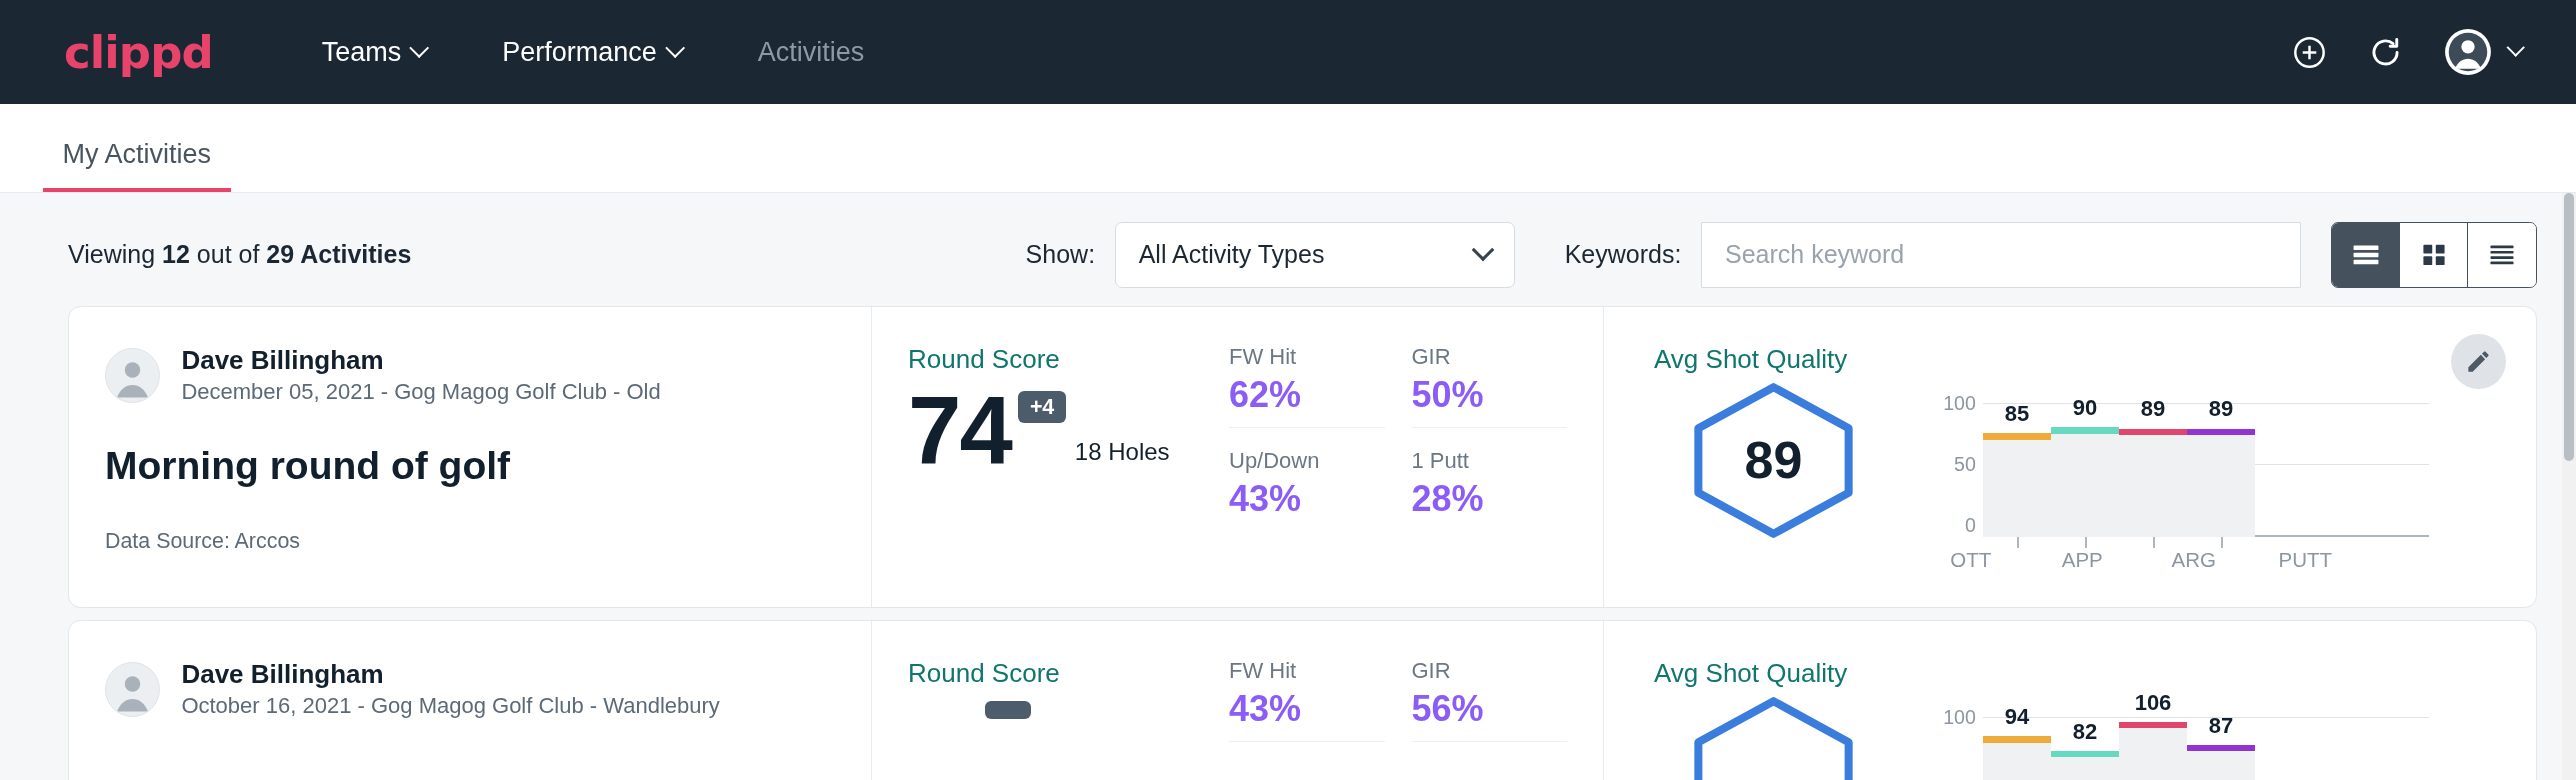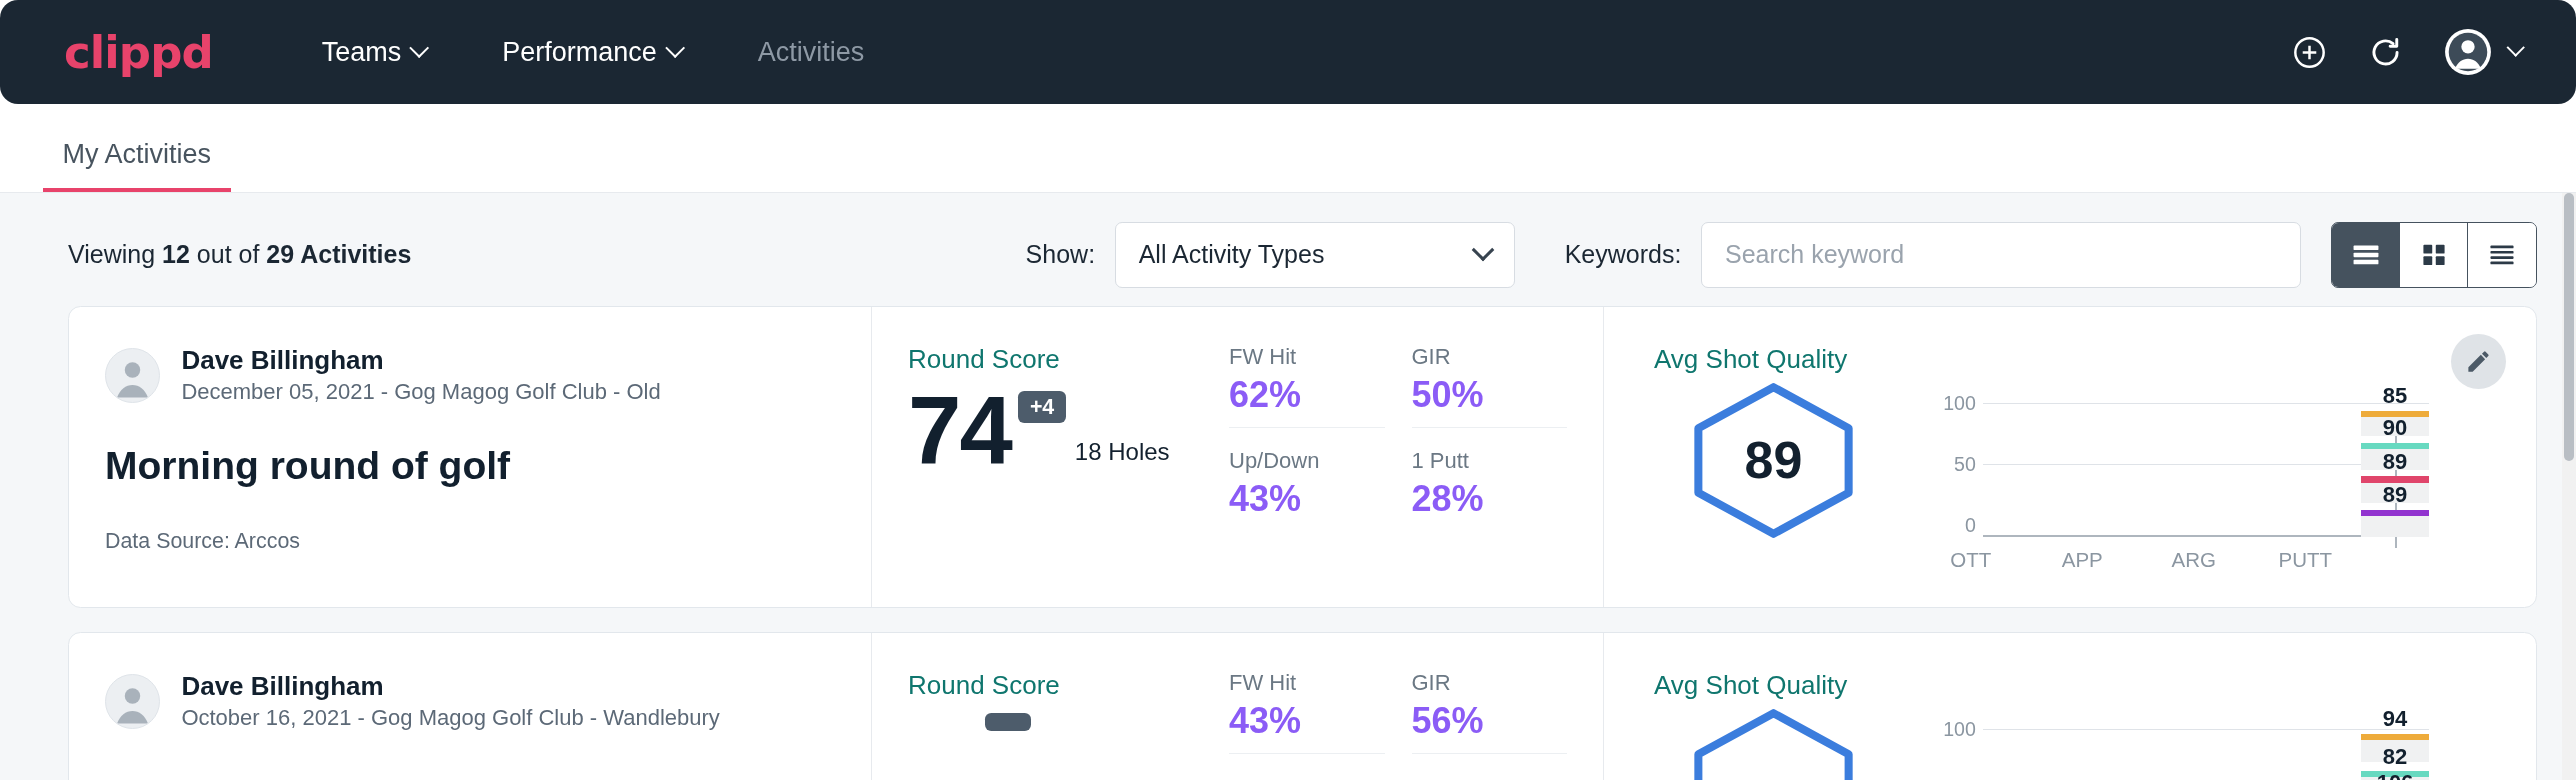--- a/index.html
+++ b/index.html
@@ -12,21 +12,20 @@
   }
 
   
   .topbar {
     height: 104px;
     background: #1b2733;
     display: flex;
     align-items: center;
     padding: 0 32px 0 64px;
     position: relative;
-    border-radius: 18px;
   }
   .logo {
     font-size: 45px;
     font-weight: 700;
     color: #e8436b;
     letter-spacing: -0.9px;
     margin-right: 77px;
     line-height: 1;
     font-family: "DejaVu Sans", sans-serif;
   }
@@ -102,21 +101,21 @@
     margin-left: auto;
     width: 16px; height: 16px;
     border-right: 3.6px solid #37434f;
     border-bottom: 3.6px solid #37434f;
     transform: rotate(45deg) translate(-3.6px,-3.6px);
   }
   .search {
     width: 600px; height: 66px;
     background: #ffffff;
     border: 0.9px solid #d7dce2;
-    border-radius: 7px;
+    border-radius: 1px;
     padding: 0 23px;
     font-size: 25px; color: #1b2733;
     outline: none;
     font-family: "Liberation Sans", sans-serif;
     margin-right: 30px;
   }
   .search::placeholder { color: #9aa3ad; }
   .viewtoggle {
     display: flex;
     border: 0.9px solid #45525e;
@@ -137,21 +136,21 @@
   
   .cards { padding: 0 39px 0 68px; }
   .card {
     background: #ffffff;
     border: 0.9px solid #e2e7ec;
     border-radius: 12.5px;
     height: 302px;
     display: flex;
     align-items: stretch;
     position: relative;
-    margin-bottom: 24px;
+    margin-bottom: 12px;
   }
   .col-left {
     width: 803px;
     padding: 37px 36px 0 36px;
     border-right: 0.9px solid #e7eaee;
   }
   .userrow { display: flex; align-items: center; gap: 21.4px; }
   .user-av {
     width: 55px; height: 55px;
     border-radius: 50%;
@@ -238,21 +237,20 @@
     height: 0.9px; background: #dfe3e8;
   }
   .axisline {
     position: absolute; left: 0; right: 0; bottom: 0;
     height: 1.8px; background: #aeb6be;
   }
   .bars {
     position: absolute; inset: 0;
     display: flex; align-items: flex-end;
     justify-content: flex-start;
-    flex-direction: column;
   }
   .barcol { width: 68px; position: relative; height: 100%; }
   .bar {
     position: absolute; bottom: 0; left: 0; right: 0;
     background: #f0f1f2;
   }
   .cap { position: absolute; top: 0; left: 0; right: 0; height: 6.2px; }
   .barval {
     position: absolute; left: 0; right: 0;
     text-align: center;

